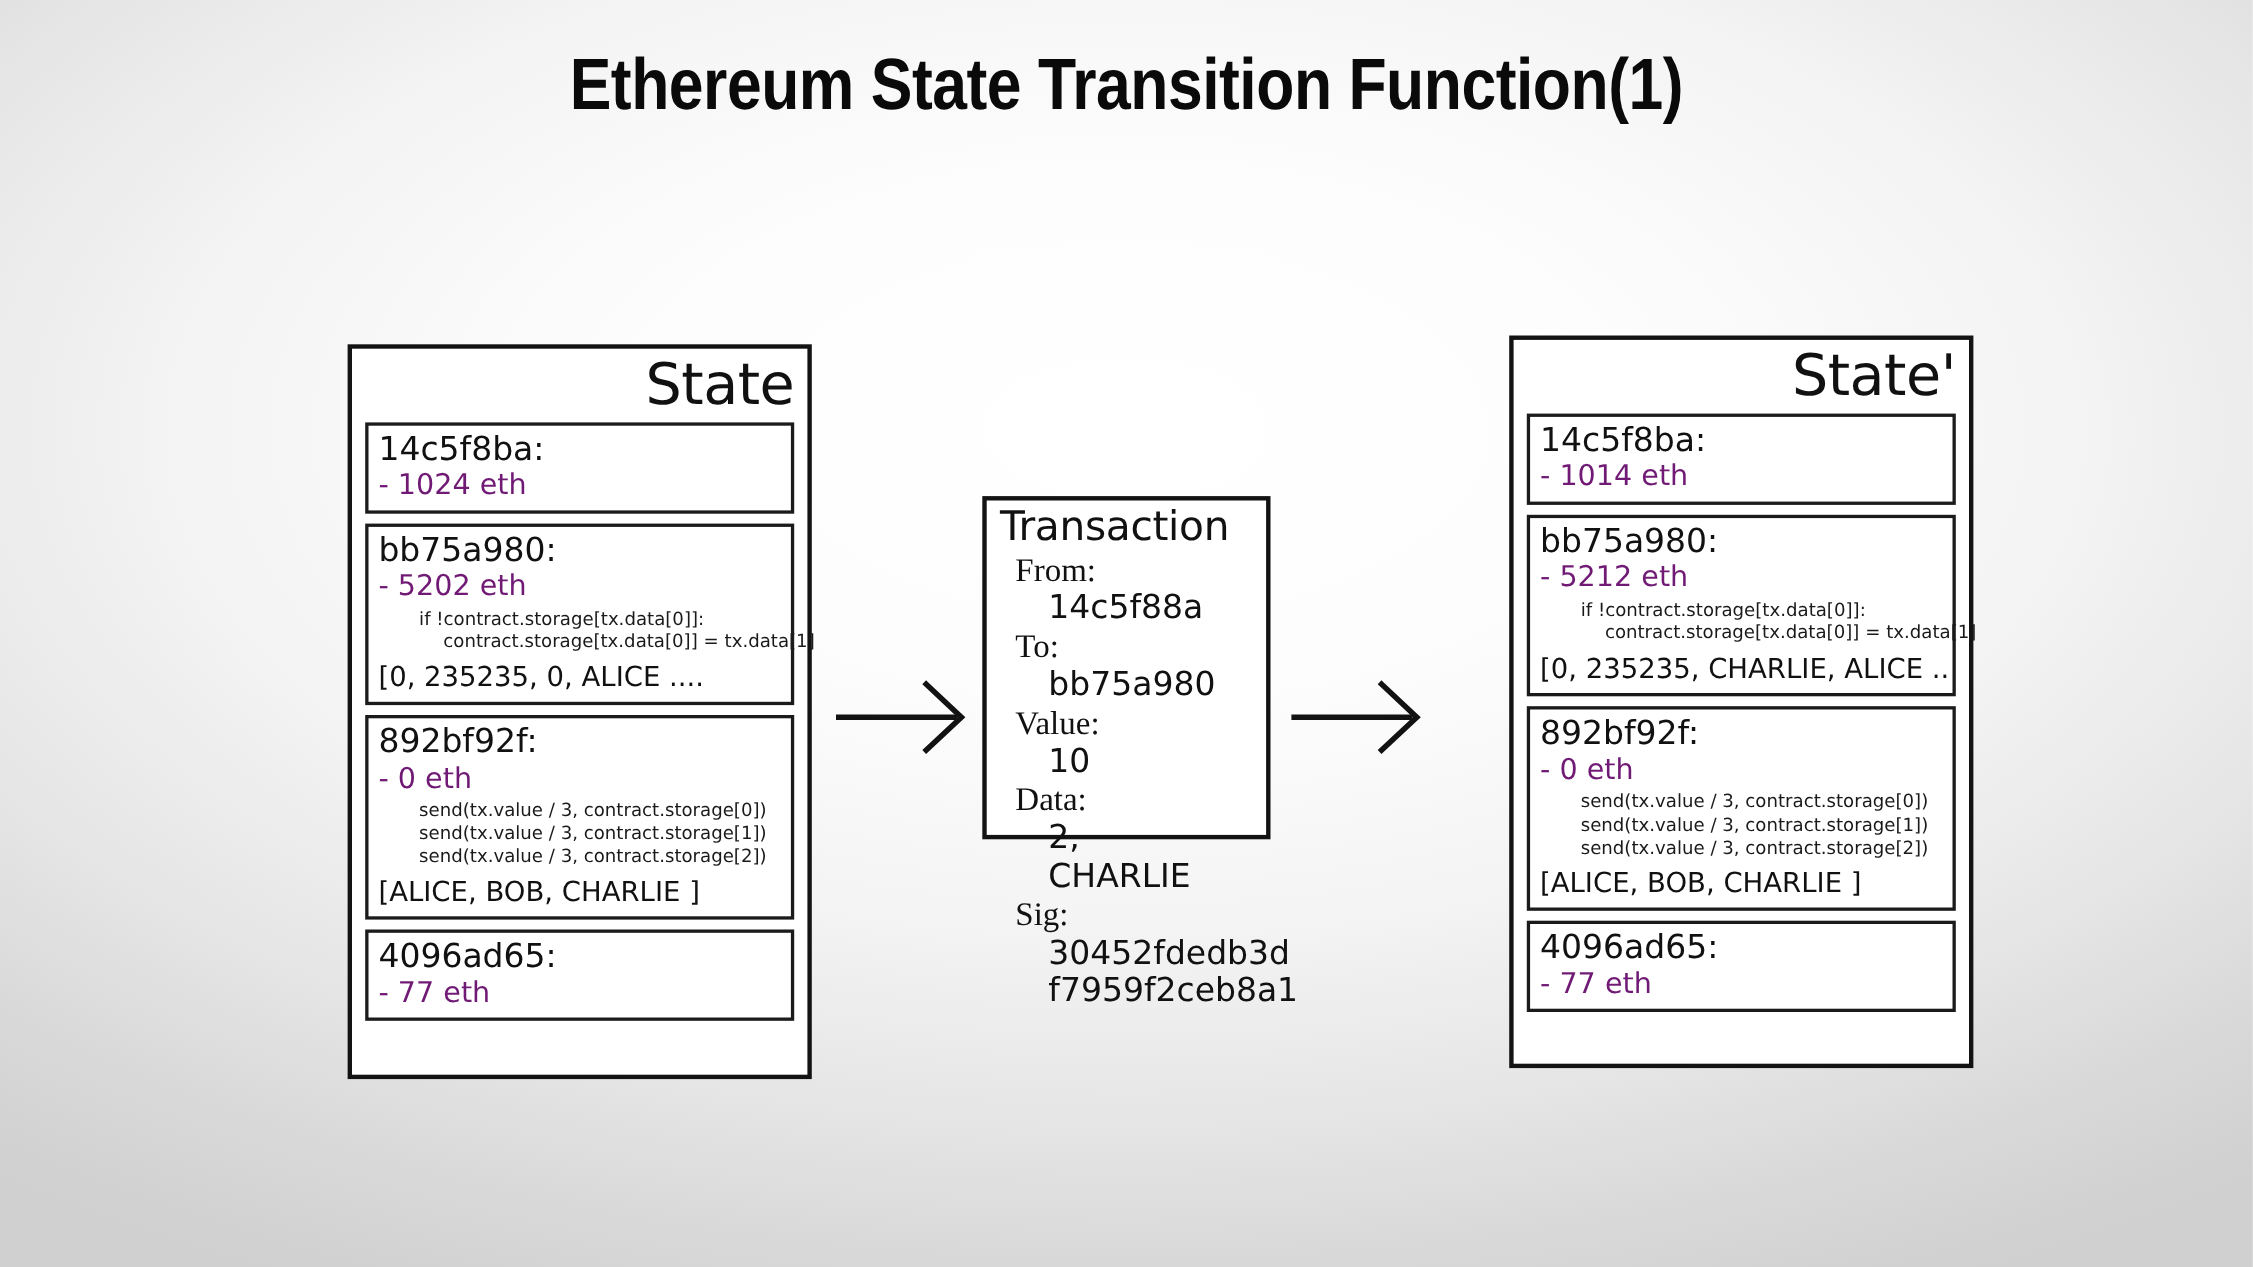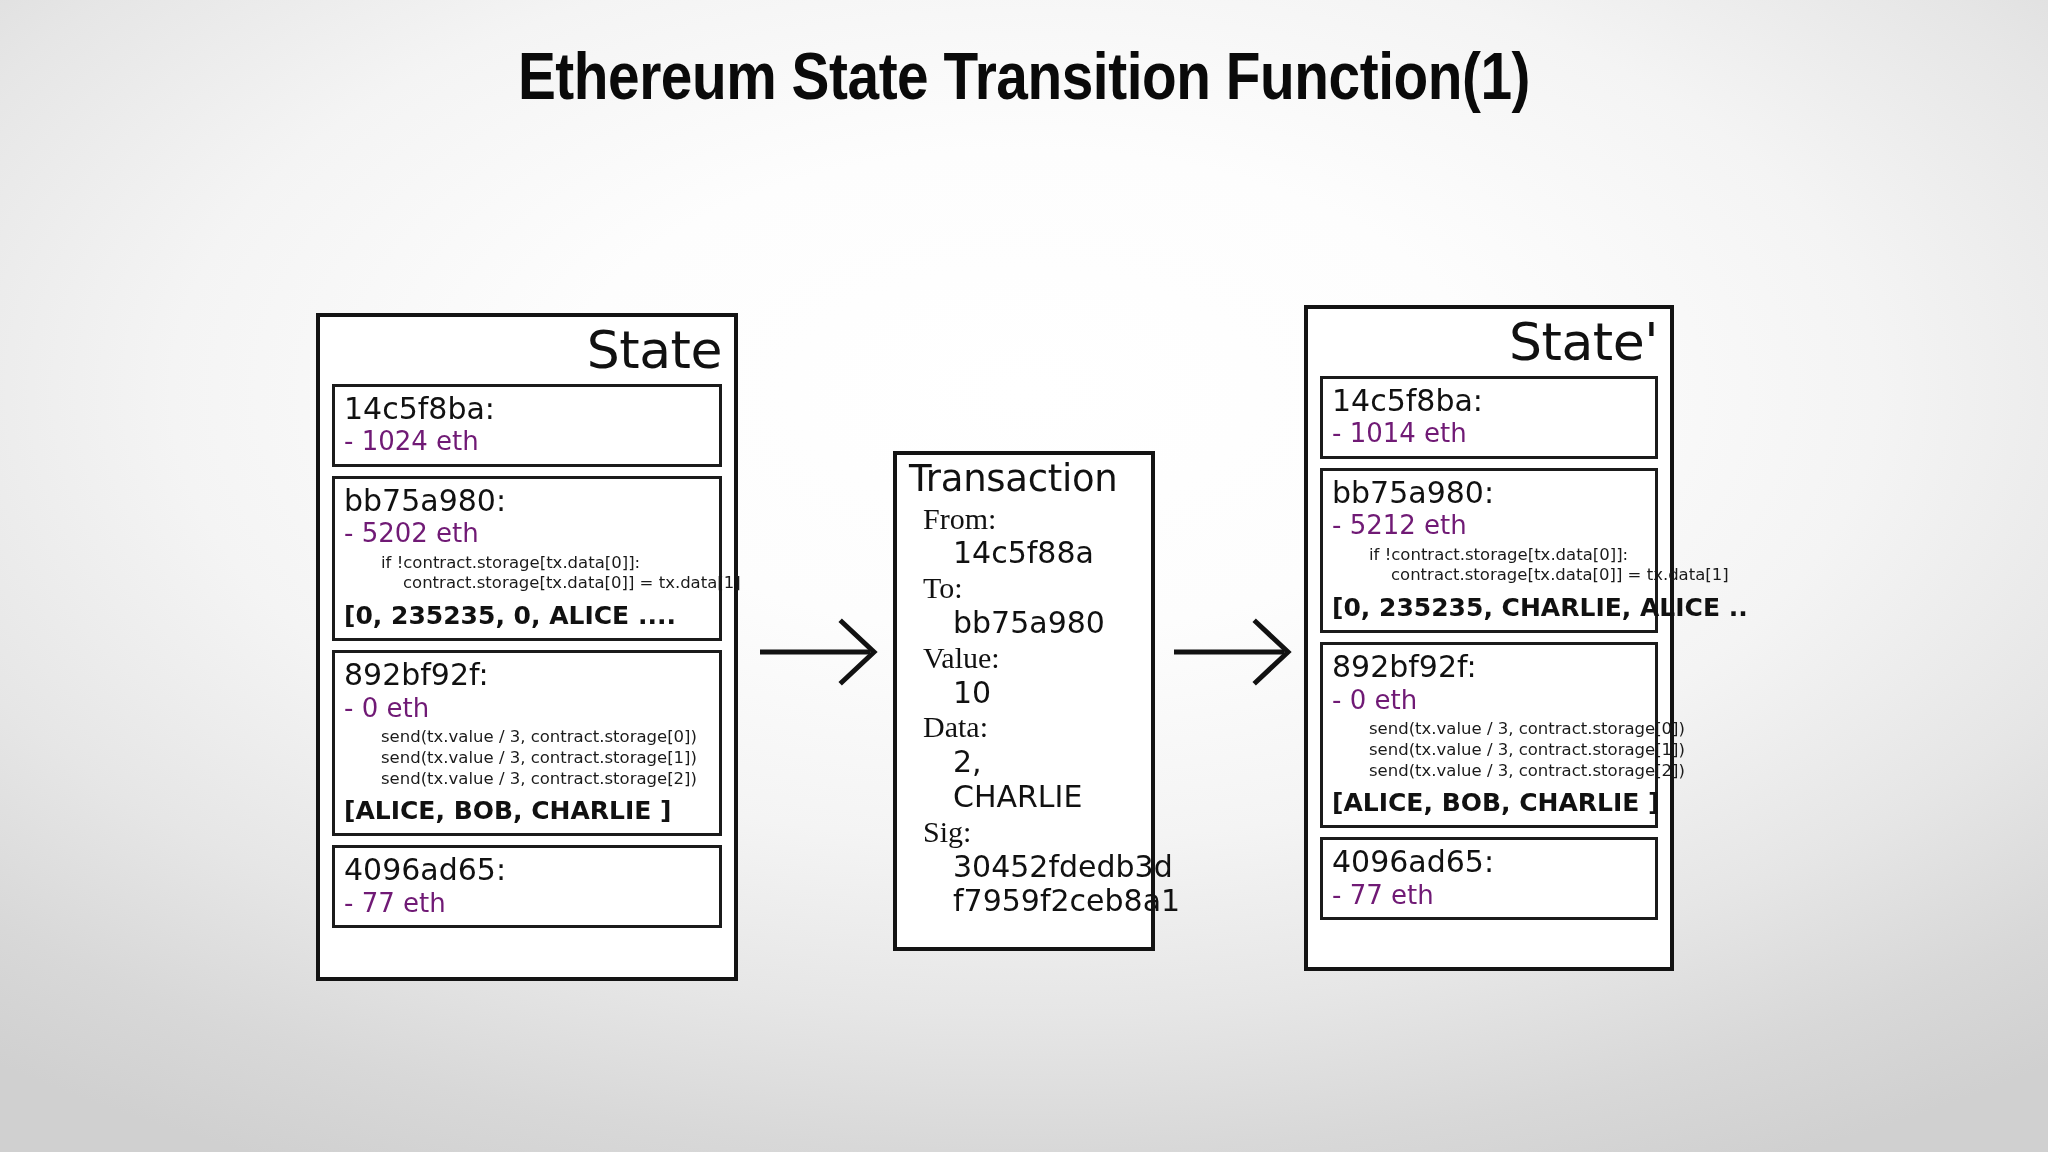--- a/index.html
+++ b/index.html
@@ -41,21 +41,21 @@
 
   
   .state-box {
     position: absolute;
     background: #ffffff;
     border: 4px solid #131313;
     box-sizing: border-box;
     padding: 6px 12px 12px 12px;
   }
   #state-left  { left: 316px;  top: 313px; width: 422px; height: 668px; }
-  #state-right { left: 1304px; top: 305px; width: 370px; height: 666px; }
+  #state-right { left: 1372px; top: 305px; width: 422px; height: 666px; }
 
   .state-title {
     font-size: 52px;
     line-height: 1.05;
     color: #111;
     margin: 0 0 6px 2px;
     font-weight: normal;
     letter-spacing: -0.5px;
     text-align: right;
   }
@@ -84,31 +84,30 @@
     color: #1a1a1a;
     white-space: nowrap;
   }
   .code-indent { padding-left: 22px; }
   .storage {
     font-size: 25px;
     line-height: 1.2;
     color: #111;
     margin-top: 7px;
     white-space: nowrap;
-    font-weight: bold;
   }
   .code-block { margin-top: 4px; margin-left: 37px; }
 
   
   #tx-box {
     position: absolute;
     left: 893px;
     top: 451px;
     width: 262px;
-    height: 500px;
+    height: 312px;
     background: #fff;
     border: 4px solid #131313;
     box-sizing: border-box;
     padding: 4px 10px 10px 10px;
   }
   .tx-title {
     font-size: 37px;
     line-height: 1.1;
     color: #111;
     margin: 0 0 2px 2px;

